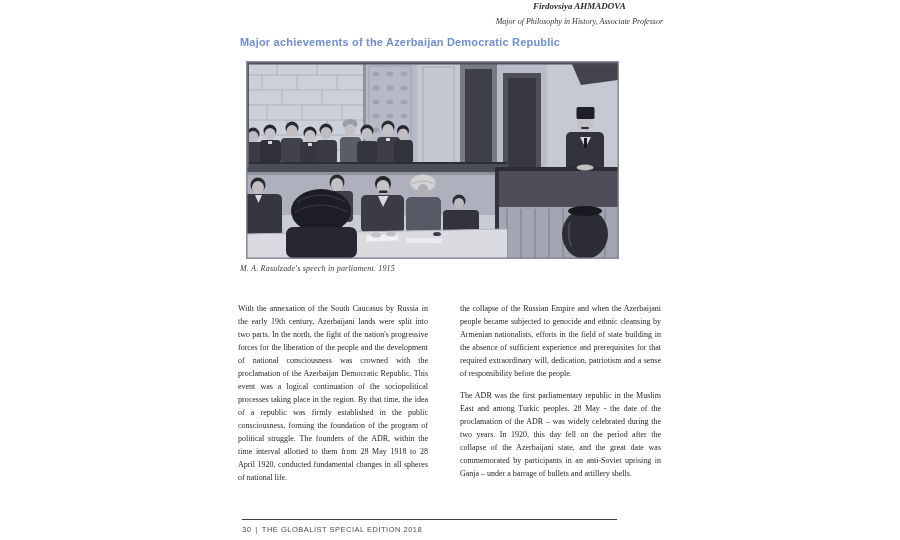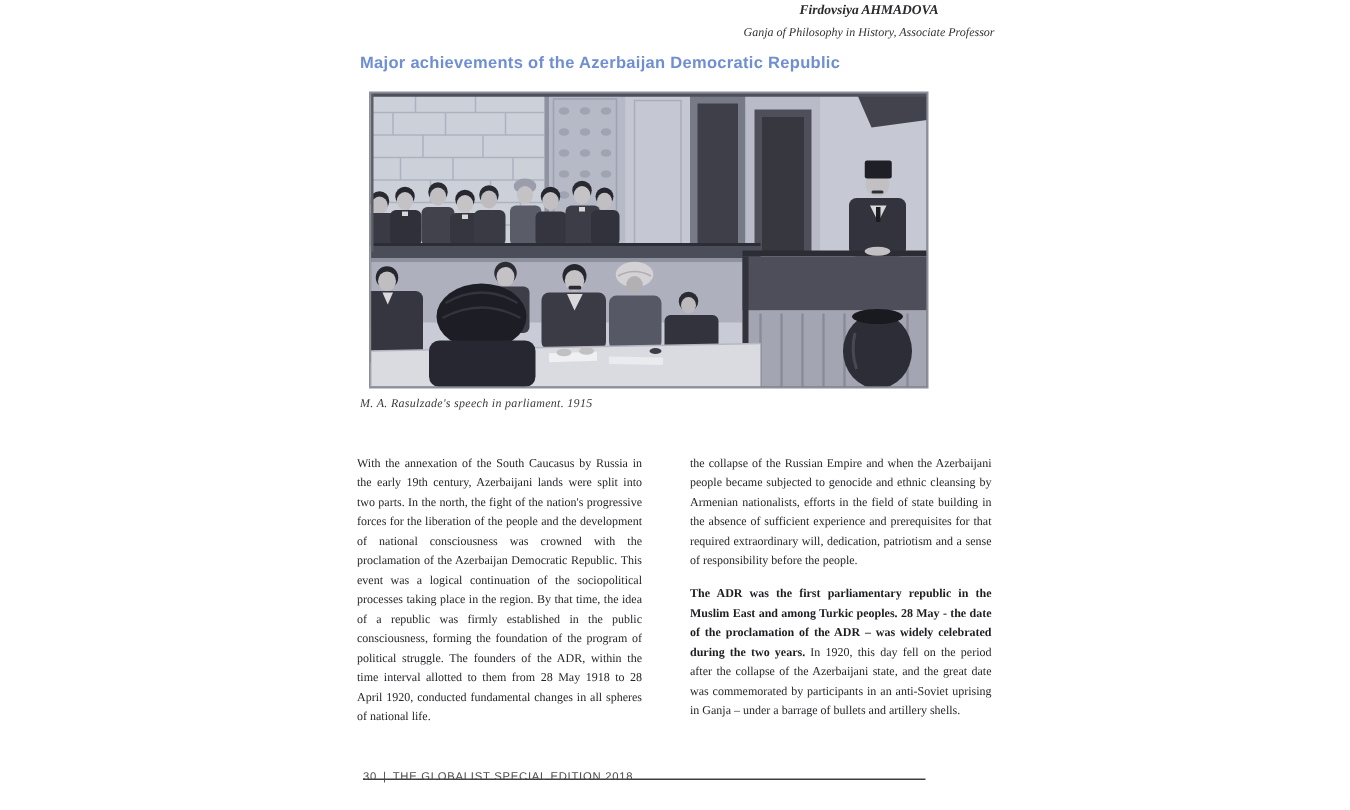--- a/index.html
+++ b/index.html
@@ -46,40 +46,40 @@
   
   .columns{
     left:238px;top:302px;width:407px;
     display:grid;grid-template-columns:190px 201px;column-gap:32px;
   }
   .columns p{
     margin:0 0 9px 0;
     font-size:8px;line-height:13px;color:#26262b;
     text-align:justify;
   }
-  .columns p strong{font-weight:bold;color:#1d1d22;}
+  .columns p strong{font-weight:normal;color:#1d1d22;}
 
   
   .footer-rule{
     left:242px;top:519px;width:375px;height:0;
     border-top:1.2px solid #3e3e40;
   }
   .footer-text{
-    left:242px;top:513px;
+    left:242px;top:525px;
     font-family:"Liberation Sans", sans-serif;
     font-size:7.5px;color:#4b4b4d;letter-spacing:0.5px;
   }
   .footer-text .sep{margin:0 4px;color:#4b4b4d;}
 </style>
 </head>
 <body>
 
 <div class="abs author-block">
   <div class="author-name">Firdovsiya AHMADOVA</div>
-  <div class="author-cred">Ganja of Philosophy in History, Associate Professor</div>
+  <div class="author-cred">Major of Philosophy in History, Associate Professor</div>
 </div>
 
 <h1 class="abs article-title" style="margin:0;">Major achievements of the Azerbaijan Democratic Republic</h1>
 
 <figure class="abs photo-wrap" style="margin:0;">
   <svg viewBox="0 0 742 392" xmlns="http://www.w3.org/2000/svg">
 
     <rect x="0" y="0" width="742" height="392" fill="#c9ccd6"></rect>
 
     <rect x="0" y="0" width="232" height="212" fill="#ccd0d9"></rect>

